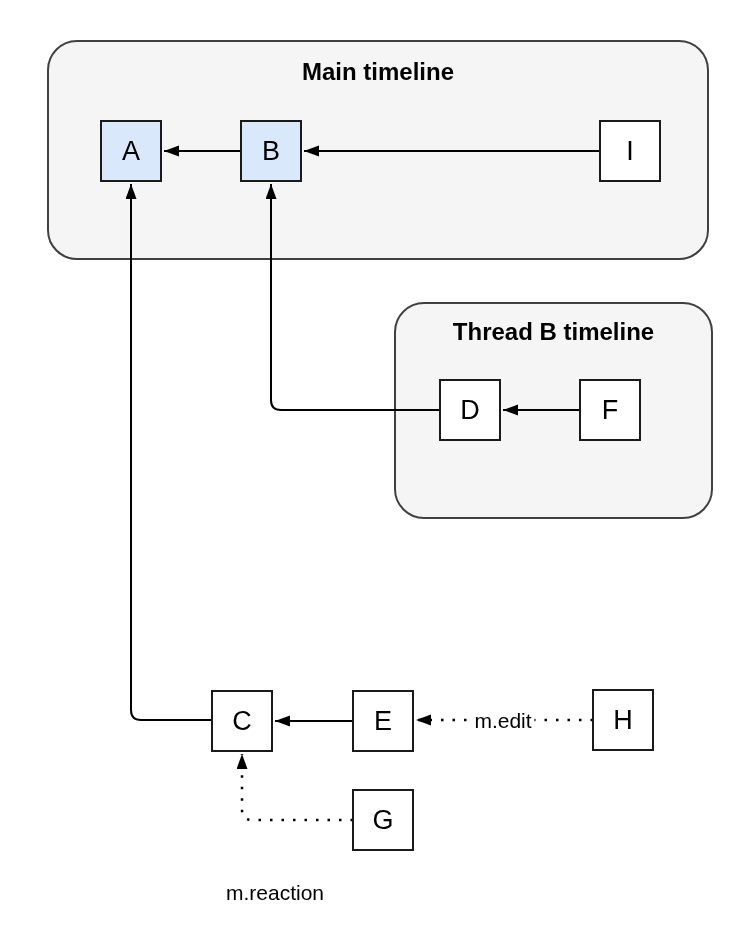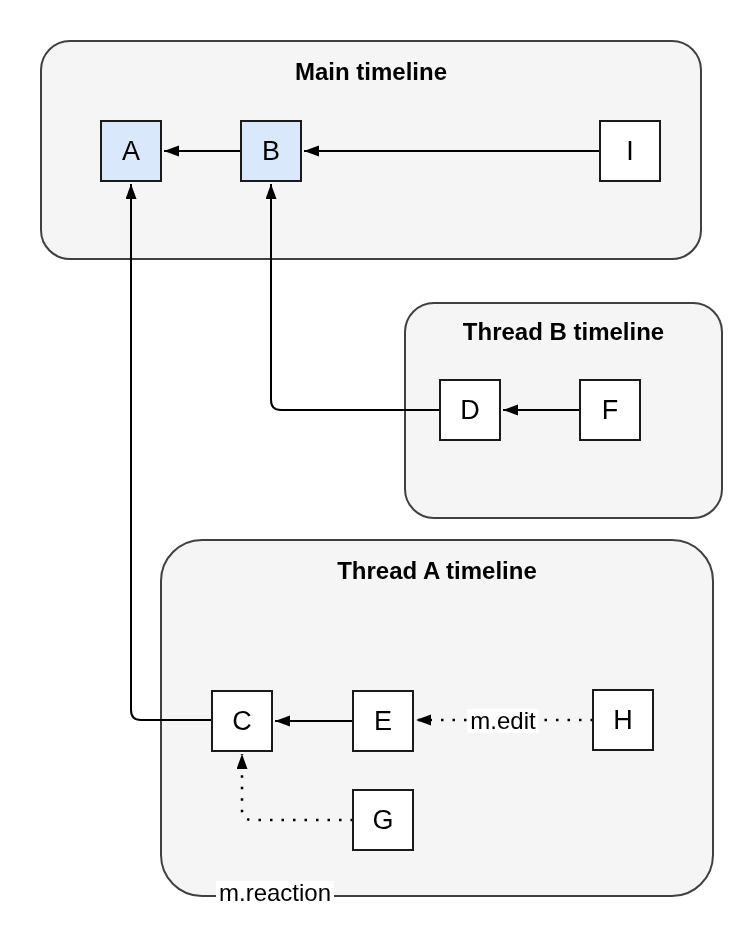--- a/index.html
+++ b/index.html
@@ -25,33 +25,34 @@
     background: var(--canvas_bg);
     font-family: "Liberation Sans", sans-serif;
     color: var(--text);
     overflow: hidden;
   }
   .container {
     position: absolute;
     box-sizing: border-box;
     background: var(--container_fill);
     border: 2px solid var(--container_stroke);
+    margin-left: 7px;
   }
   .container-title {
     position: absolute;
     left: 0;
     right: 0;
     text-align: center;
     font-weight: bold;
     font-size: 24px;
     line-height: 26px;
     color: var(--text);
   }
   #container-main     { left: 40px;  top: 40px;  width: 662px; height: 220px; border-radius: 30px; }
-  #container-thread-b { left: 404px; top: 302px; width: 319px; height: 217px; border-radius: 30px; }
+  #container-thread-b { left: 387px; top: 302px; width: 319px; height: 217px; border-radius: 30px; }
   #container-thread-a { left: 160px; top: 539px; width: 554px; height: 358px; border-radius: 42px; }
   #container-main     .container-title { top: 17px; }
   #container-thread-b .container-title { top: 15px; }
   #container-thread-a .container-title { top: 17px; }
 
   svg.overlay {
     position: absolute;
     left: 0; top: 0;
     width: 756px;
     height: 942px;
@@ -89,42 +90,39 @@
   #node-f { left: 579px; top: 379px; }
   #node-c { left: 211px; top: 690px; }
   #node-e { left: 352px; top: 690px; }
   #node-g { left: 352px; top: 789px; }
   #node-h { left: 592px; top: 689px; }
 
   .edge-label {
     position: absolute;
     transform: translate(-50%, -50%);
     background: var(--label_bg);
-    font-size: 24px;
+    font-size: 21px;
     line-height: 24px;
     padding: 0 3px;
     white-space: nowrap;
     color: var(--text);
   }
   #label-m-edit     { left: 503px; top: 721px; }
   #label-m-reaction { left: 275px; top: 893px; }
 </style>
 </head>
 <body>
 
 <div class="stage">
 
   <div class="container" id="container-main">
     <div class="container-title">Main timeline</div>
   </div>
   <div class="container" id="container-thread-b">
     <div class="container-title">Thread B timeline</div>
-  </div>
-  <div class="container" id="container-thread-a">
-    <div class="container-title">Thread A timeline</div>
   </div>
 
   <svg class="overlay" viewBox="0 0 756 942" xmlns="http://www.w3.org/2000/svg">
     <defs>
       <marker id="arrow" markerUnits="userSpaceOnUse" markerWidth="16" markerHeight="12" refX="15" refY="5.5" orient="auto">
         <path class="arrowhead" d="M0,0 L15,5.5 L0,11 Z"></path>
       </marker>
     </defs>
     <path class="edge" d="M 241 151 L 164 151" marker-end="url(#arrow)"></path>
     <path class="edge" d="M 600 151 L 304 151" marker-end="url(#arrow)"></path>

